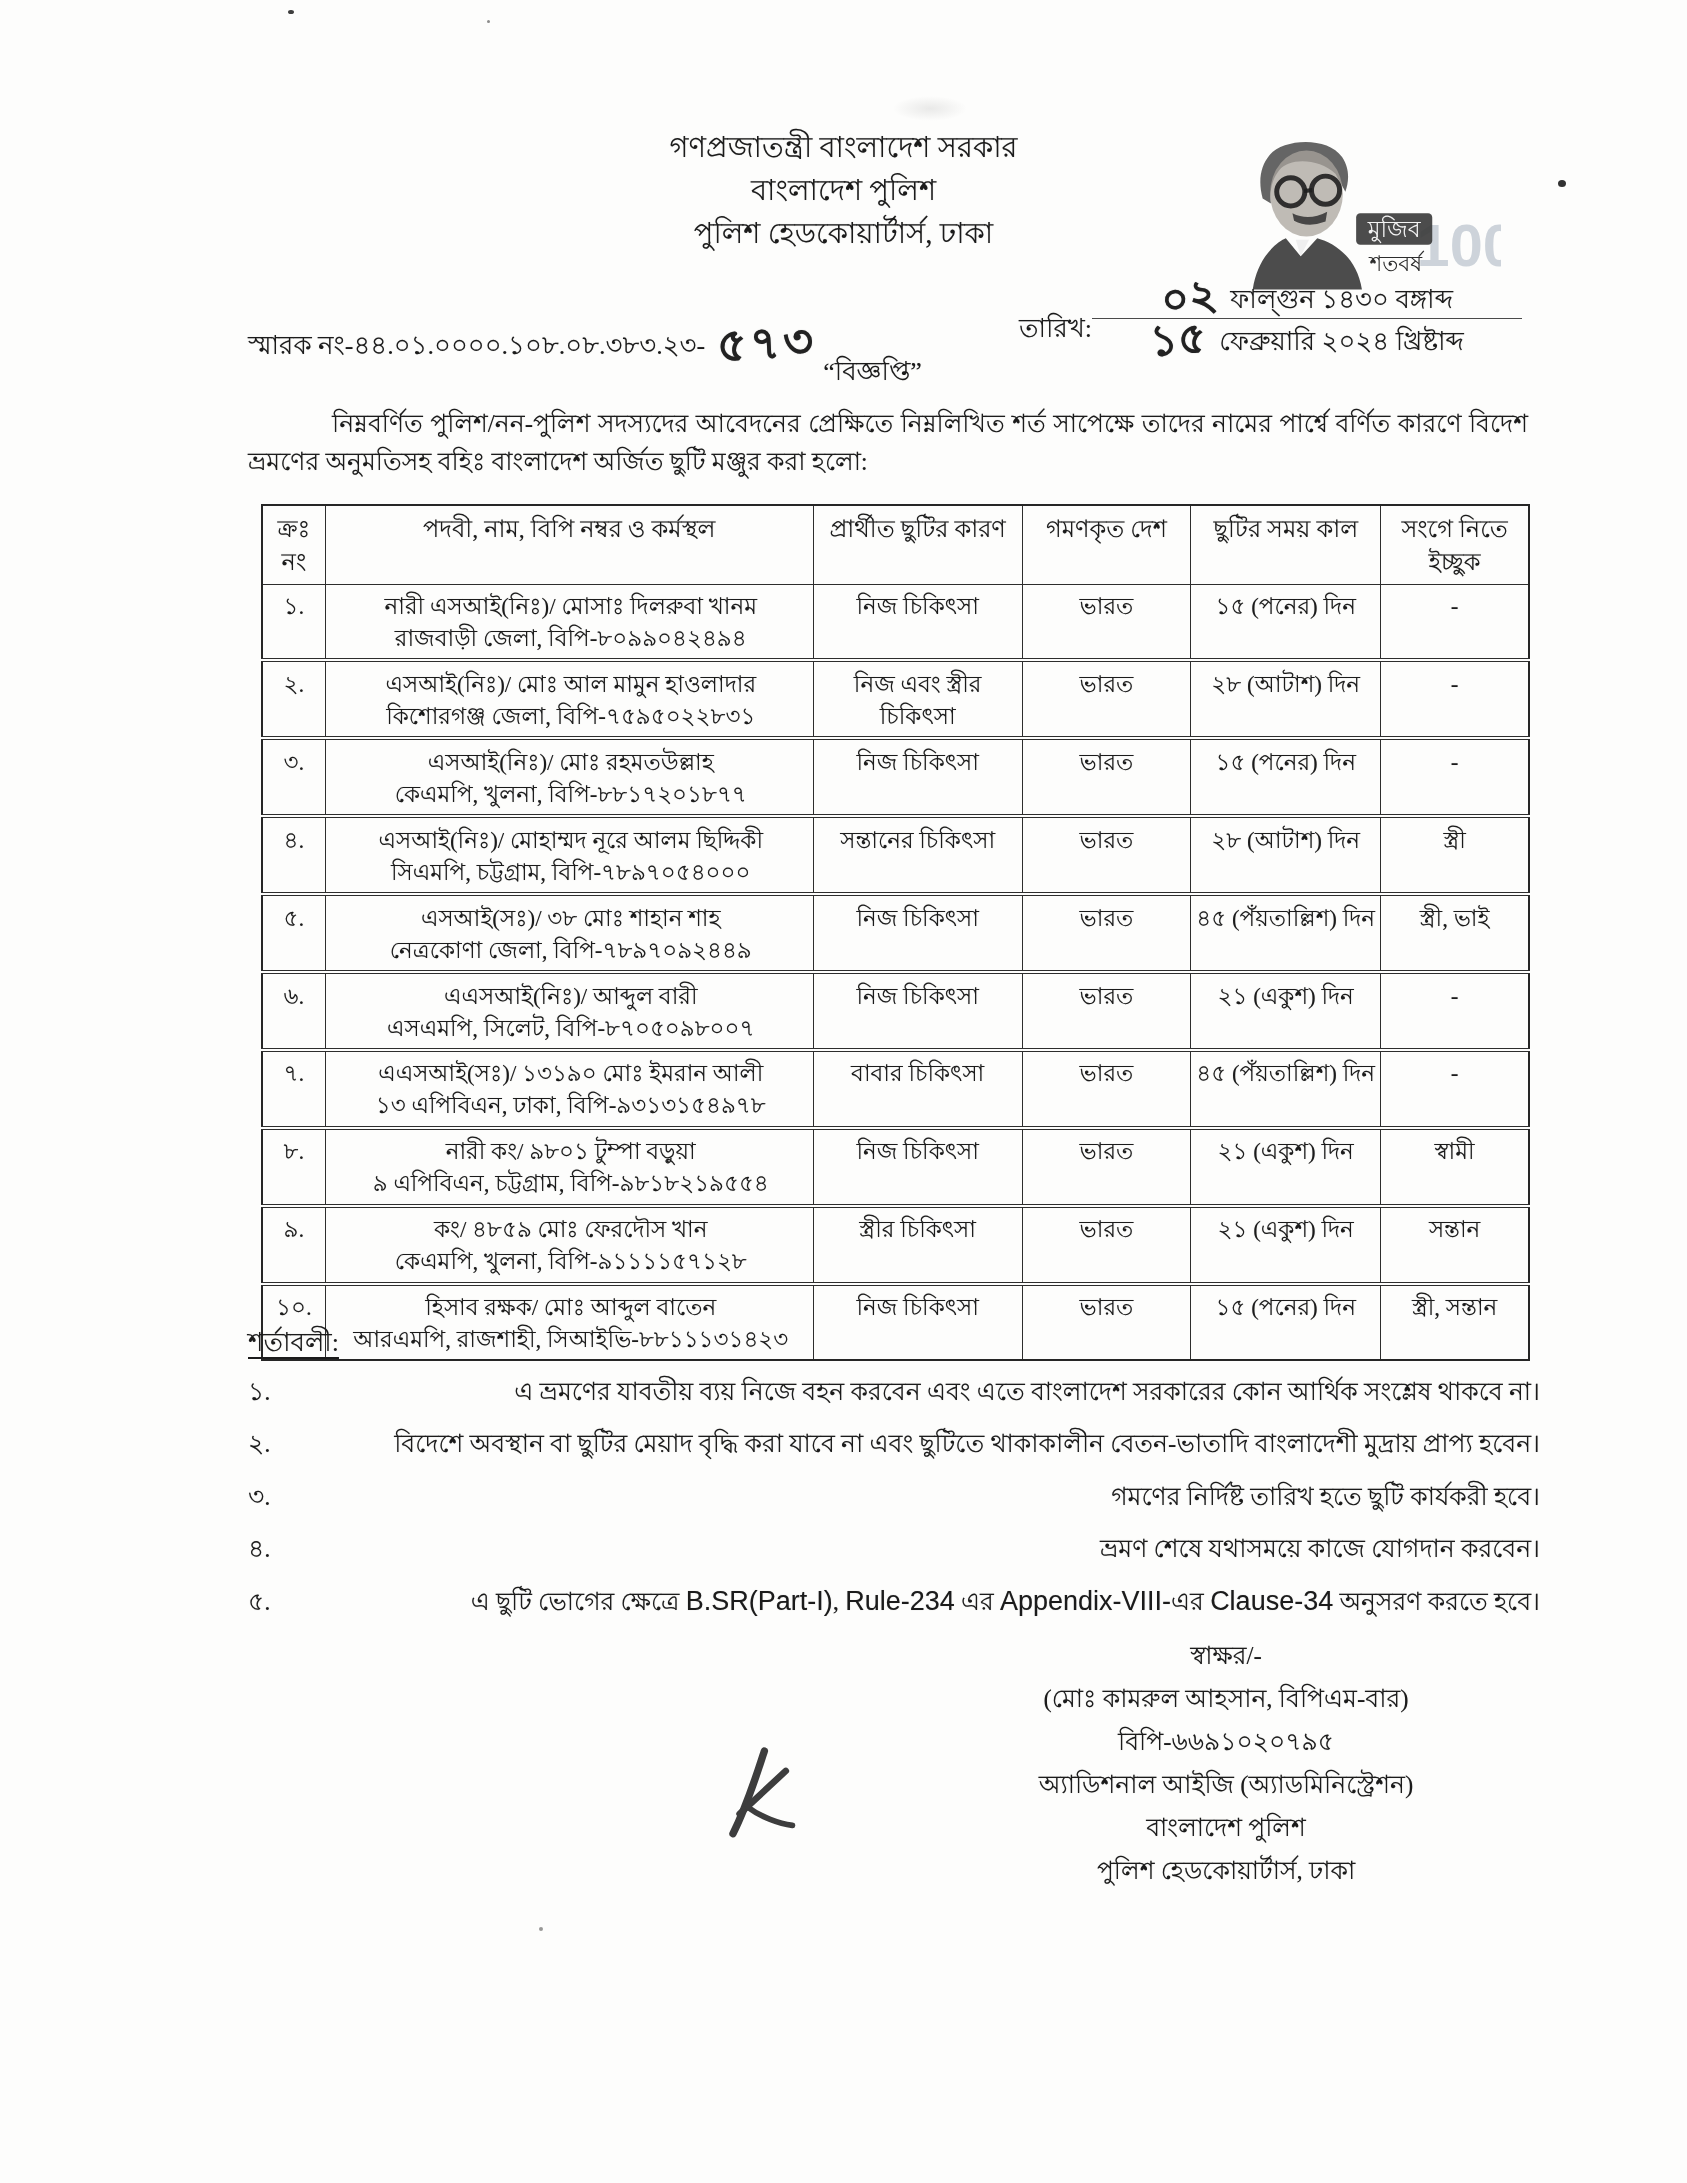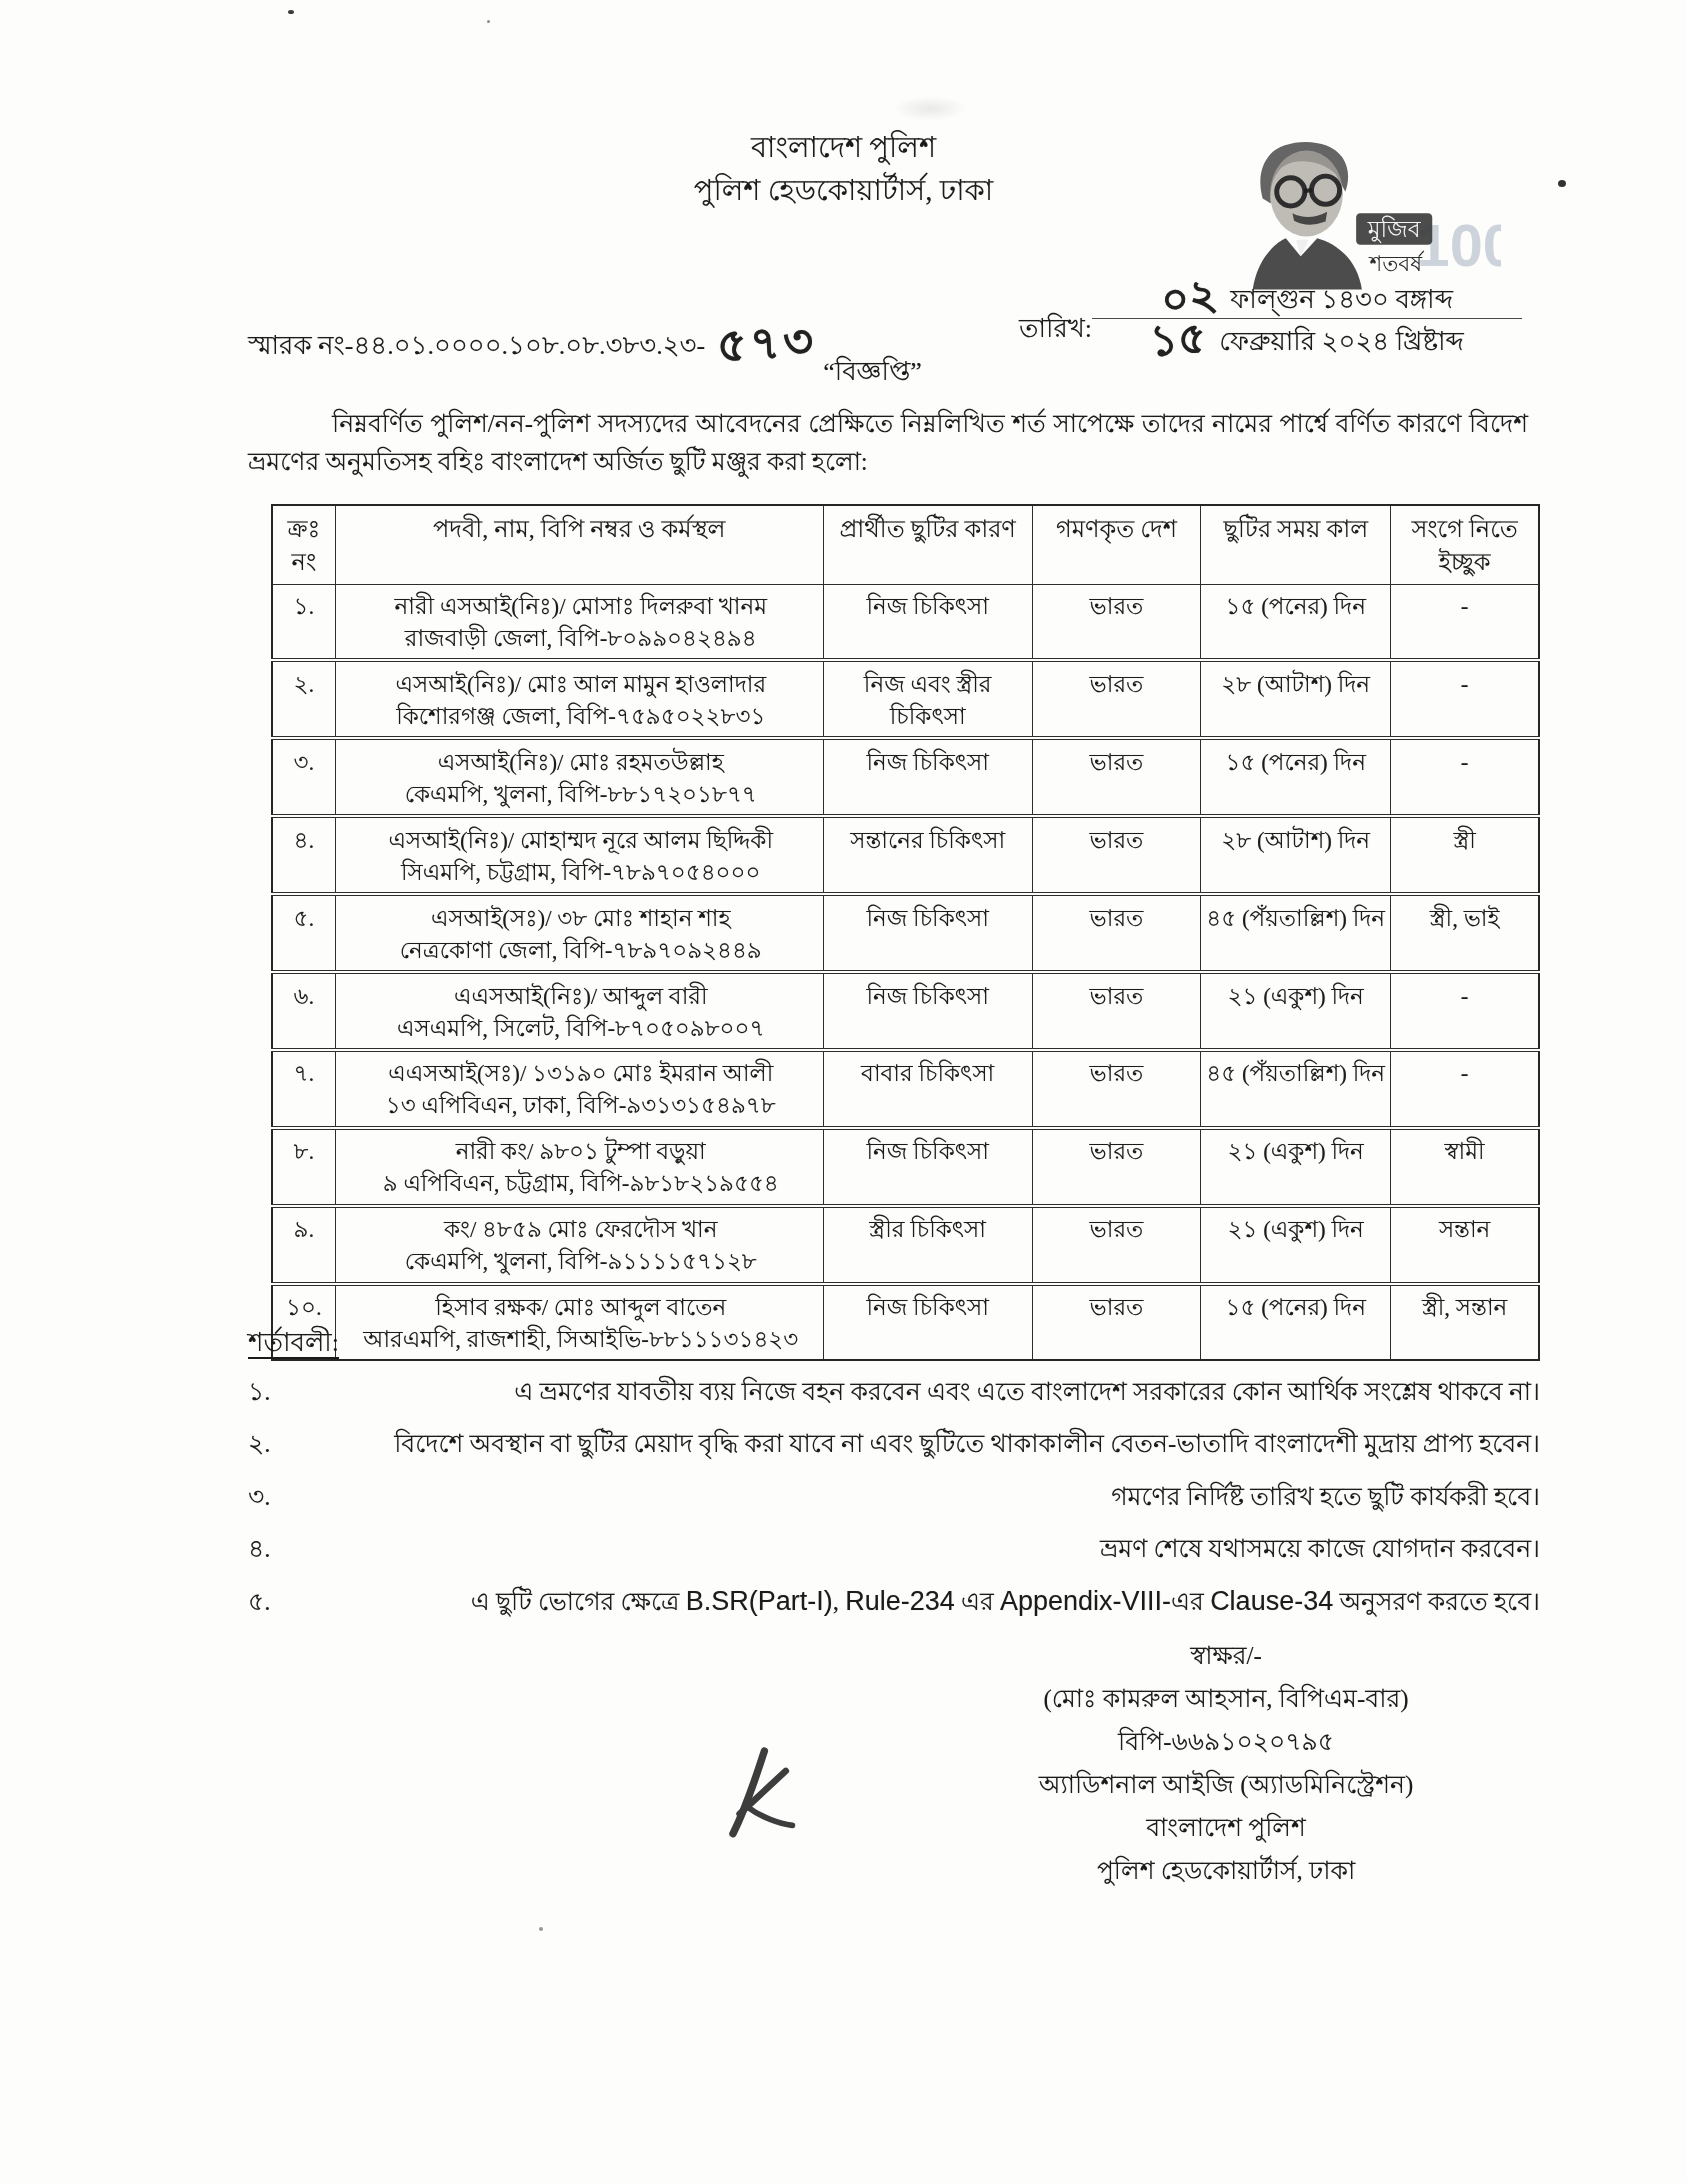--- a/index.html
+++ b/index.html
@@ -32,21 +32,21 @@
   .date-line .hand.d2{transform:rotate(-4deg);}
   .date-line .printed{font-size:26px;line-height:33px;}
   .date-divider{border-top:1.7px solid #4a4a4a;margin:1.7px 0 3.3px 0;width:100%;}
 
   
   .notice-title{position:absolute;top:351px;left:0;width:1745px;text-align:center;font-size:26px;}
   .intro{position:absolute;top:405px;left:248px;width:1280px;font-size:25px;line-height:38px;
          text-align:justify;text-indent:84px;}
 
   
-  .leave-table{position:absolute;top:504px;left:271px;width:1269px;border-collapse:collapse;}
+  .leave-table{position:absolute;top:504px;left:261px;width:1269px;border-collapse:collapse;}
   .leave-table th,.leave-table td{border:1.7px solid #2d2d2d;}
   .leave-table{border:2.5px solid #262626;}
   .leave-table thead th{
     font-size:24px;font-weight:normal;line-height:33px;vertical-align:top;
     padding:6.6px 5px 3.3px;white-space:pre-line;text-align:center;height:79px;
   }
   .leave-table tbody td{
     font-size:23px;line-height:32px;vertical-align:top;padding:6.6px 5px 3.3px;height:73px;text-align:center;
   }
   .leave-table tbody td.name-cell{text-align:center;padding-left:8px;}
@@ -73,20 +73,21 @@
   .sp4{left:539px;top:1927px;width:4.1px;height:4.1px;opacity:.45;}
   .smudge{position:absolute;left:893px;top:96px;width:74px;height:25px;border-radius:50%;
           background:radial-gradient(closest-side,#777,transparent);opacity:.15;}
 </style>
 </head>
 <body>
 
 <div class="page">
 
   <div class="doc-header ink">
+    <div class="h-line">গণপ্রজাতন্ত্রী বাংলাদেশ সরকার</div>
     <div class="h-line">বাংলাদেশ পুলিশ</div>
     <div class="h-line">পুলিশ হেডকোয়ার্টার্স, ঢাকা</div>
   </div>
 
   <div class="logo">
     <svg viewBox="0 0 360 220">
 
       <path d="M80 38 C95 18 150 14 168 40 C178 55 176 70 172 82 L160 60 C140 42 105 40 92 56 C84 66 80 80 82 96 L72 90 C66 68 70 50 80 38 Z" fill="#4a4a4a" opacity="0.85"></path>
 
       <ellipse cx="125" cy="84" rx="44" ry="52" fill="#a9a49e" opacity="0.75"></ellipse>

